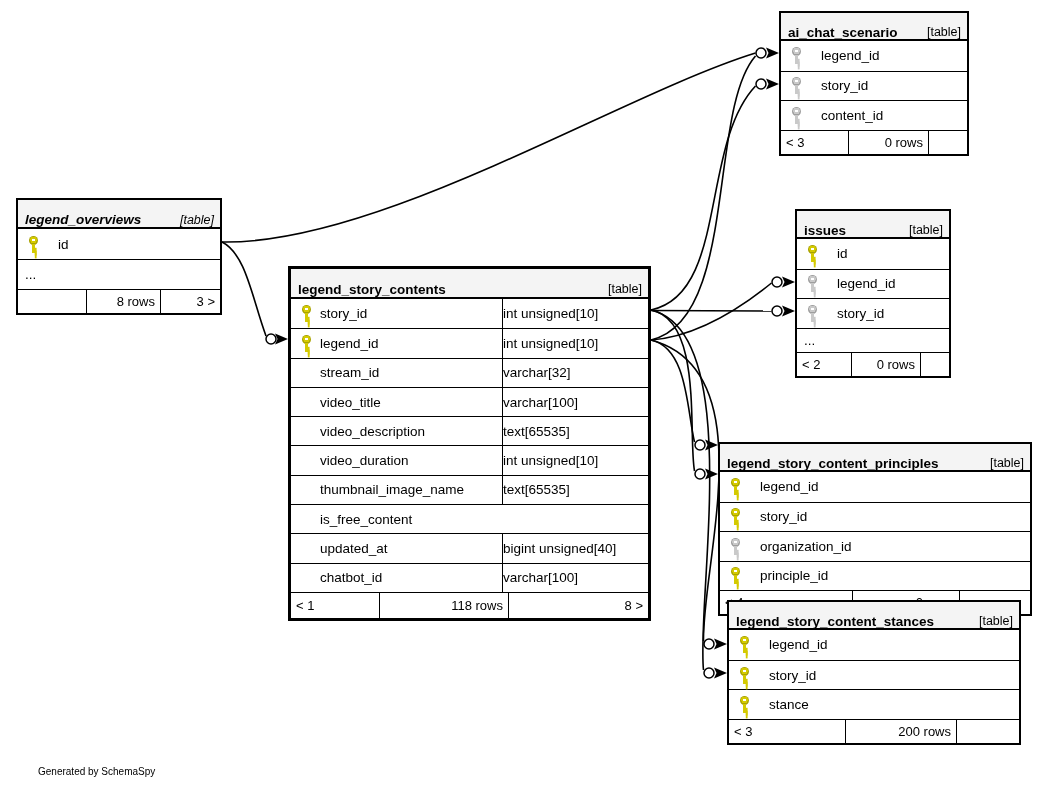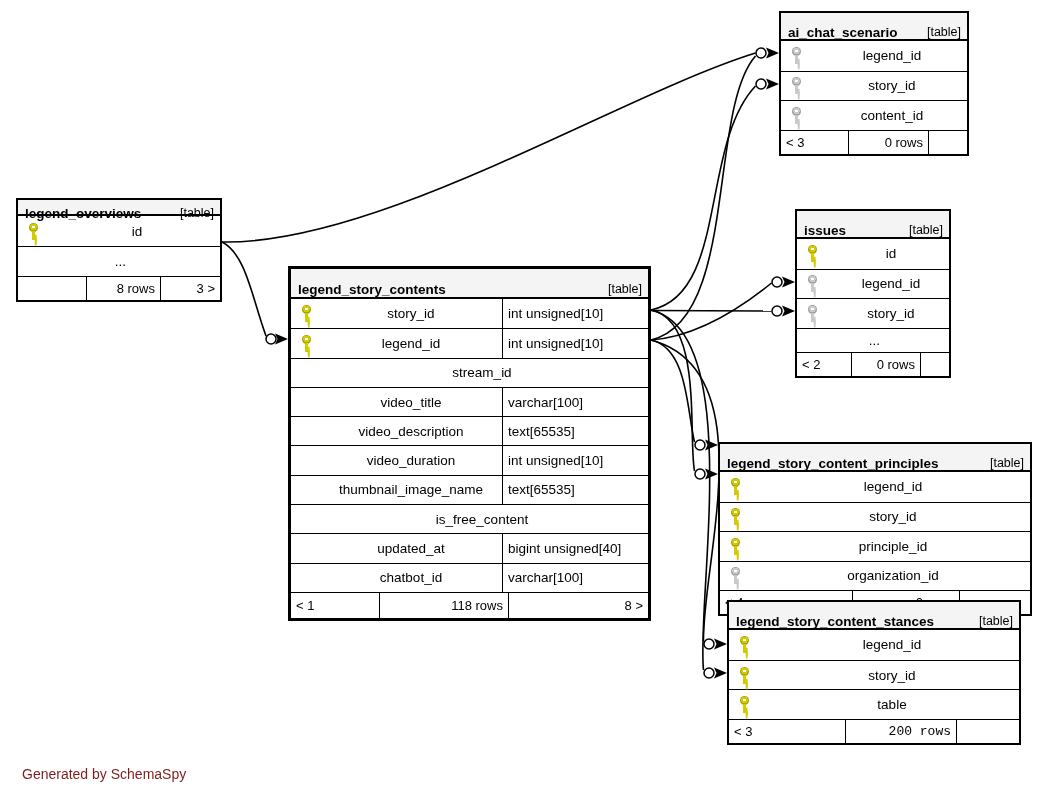--- a/index.html
+++ b/index.html
@@ -11,28 +11,28 @@
 
   .tbl { position: absolute; z-index: 1; background: #fff; border: 2px solid #000; }
   .tbl.focus { border-width: 3px; }
 
   .thead { display: flex; align-items: center; height: 28px; background: #f4f4f4;
            border-bottom: 2px solid #000; padding: 12px 6px 0 7px; }
   .tname { font-weight: bold; font-size: 13.5px; white-space: nowrap; }
   .ttag  { margin-left: auto; font-size: 12.5px; padding-left: 10px; white-space: nowrap; }
 
   .trow { display: flex; align-items: center; height: 29.5px; padding: 0 4px 0 10px;
-          font-size: 13.5px; white-space: nowrap; text-align: center; }
+          font-size: 13.5px; white-space: nowrap; }
   .trow + .trow, .tfoot { border-top: 1.4px solid #000; }
   .trow.short { height: 24px; padding-left: 7px; }
 
   .keyslot { width: 30px; flex: none; display: flex; align-items: center; }
   .cname { flex: 1; overflow: hidden; }
   .ctype { width: 142px; flex: none; align-self: stretch; display: flex; align-items: center;
-           border-left: 1.4px solid #000; padding-left: 5px; }
+           border-left: 1.4px solid #000; }
 
   .tfoot { display: flex; align-items: stretch; height: 24px; font-size: 13px; }
   .fc  { display: flex; align-items: center; padding: 0 5px; }
   .fc2, .fc3 { justify-content: flex-end; border-left: 1.4px solid #000; }
   .fc3 { flex: 1; }
 
   
   .key { display: inline-block; position: relative; width: 11px; height: 17px; flex: none; }
   .key::before { content: ""; position: absolute; left: 1px; top: 0; width: 9px; height: 9px;
     border-radius: 50%;
@@ -44,36 +44,36 @@
   .key.fk { --kc: #c9c9c9; --ke: #9e9e9e; }
 
   
   #t-overviews  { left: 16px;  top: 198px; width: 206px; }
   #t-ai         { left: 779px; top: 11px;  width: 190px; }
   #t-issues     { left: 795px; top: 209px; width: 156px; }
   #t-contents   { left: 288px; top: 266px; width: 363px; }
   #t-principles { left: 718px; top: 402px; width: 314px; margin-top: 40px; }
   #t-stances    { left: 727px; top: 600px; width: 294px; }
 
-  #t-overviews .thead { height: 16px; }
+  #t-overviews .thead { height: 29px; font-style: italic; }
   #t-overviews .trow  { height: 30px; }
   #t-contents .thead  { height: 30px; }
   #t-contents .trow   { height: 29.3px; }
   #t-contents .tfoot  { height: 26px; }
   #t-contents .keyslot{ width: 19px; }
   #t-stances .trow    { height: 29.7px; }
 
   #t-overviews  .fc1 { width: 68px;  } #t-overviews  .fc2 { width: 74px; text-align: center;  }
   #t-ai         .fc1 { width: 67px;  } #t-ai         .fc2 { width: 80px;  }
   #t-issues     .fc1 { width: 54px;  } #t-issues     .fc2 { width: 69px;  }
   #t-contents   .fc1 { width: 88px;  } #t-contents   .fc2 { width: 129px; }
   #t-principles .fc1 { width: 132px; } #t-principles .fc2 { width: 107px; }
-  #t-stances    .fc1 { width: 116px; } #t-stances    .fc2 { width: 111px; font-family: Liberation Mono, monospace; }
-
-  .note { position: absolute; left: 22px; top: 766px; font-size: 14px; color: #7f1d1d; z-index: 1; }
+  #t-stances    .fc1 { width: 116px; } #t-stances    .fc2 { width: 111px; }
+
+  .note { position: absolute; left: 38px; top: 766px; font-size: 10px; color: #000000; z-index: 1; }
 </style>
 </head>
 <body>
 
 <div class="canvas">
 
   <svg class="edges" width="1047" height="797" viewBox="0 0 1047 797">
     <g fill="none" stroke="#000" stroke-width="1.6">
       <path d="M222,242 C380,245 620,95 755.5,53"></path>
       <path d="M222,242 C246,254 252,298 266,336"></path>
@@ -216,20 +216,21 @@
     <div class="trow">
       <span class="keyslot">
           <span class="key pk"></span>
         </span>
       <span class="cname">legend_id</span>
       <span class="ctype">int unsigned[10]</span>
     </div>
     <div class="trow">
       <span class="keyslot"></span>
       <span class="cname">stream_id</span>
+      <span class="ctype">varchar[32]</span>
     </div>
     <div class="trow">
       <span class="keyslot"></span>
       <span class="cname">video_title</span>
       <span class="ctype">varchar[100]</span>
     </div>
     <div class="trow">
       <span class="keyslot"></span>
       <span class="cname">video_description</span>
       <span class="ctype">text[65535]</span>
@@ -277,29 +278,29 @@
       <span class="cname">legend_id</span>
     </div>
     <div class="trow">
       <span class="keyslot">
           <span class="key pk"></span>
         </span>
       <span class="cname">story_id</span>
     </div>
     <div class="trow">
       <span class="keyslot">
+          <span class="key fk"></span>
+        </span>
+      <span class="cname">organization_id</span>
+    </div>
+    <div class="trow">
+      <span class="keyslot">
           <span class="key pk"></span>
         </span>
       <span class="cname">principle_id</span>
-    </div>
-    <div class="trow">
-      <span class="keyslot">
-          <span class="key fk"></span>
-        </span>
-      <span class="cname">organization_id</span>
     </div>
     <div class="tfoot">
       <span class="fc fc1">&lt; 4</span>
       <span class="fc fc2">0 rows</span>
       <span class="fc fc3"></span>
     </div>
   </div>
 
   <div class="tbl" id="t-stances">
     <div class="thead">
@@ -315,21 +316,21 @@
     <div class="trow">
       <span class="keyslot">
           <span class="key pk"></span>
         </span>
       <span class="cname">story_id</span>
     </div>
     <div class="trow">
       <span class="keyslot">
           <span class="key pk"></span>
         </span>
-      <span class="cname">table</span>
+      <span class="cname">stance</span>
     </div>
     <div class="tfoot">
       <span class="fc fc1">&lt; 3</span>
       <span class="fc fc2">200 rows</span>
       <span class="fc fc3"></span>
     </div>
   </div>
 
   <div class="note">Generated by SchemaSpy</div>
 

